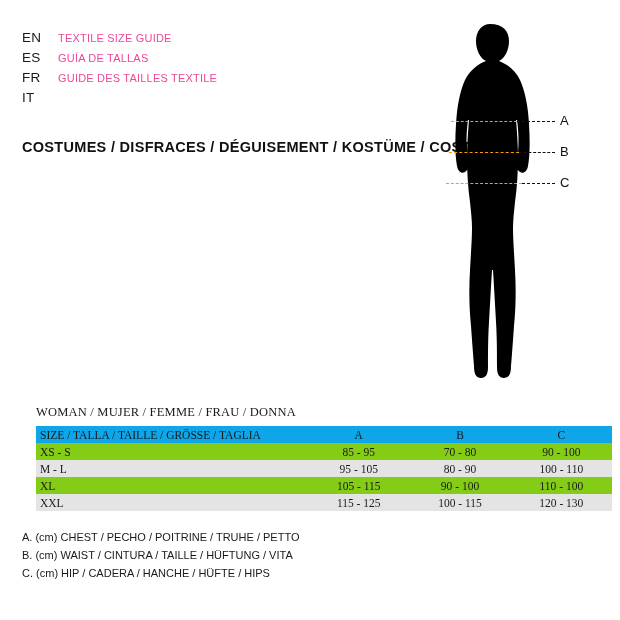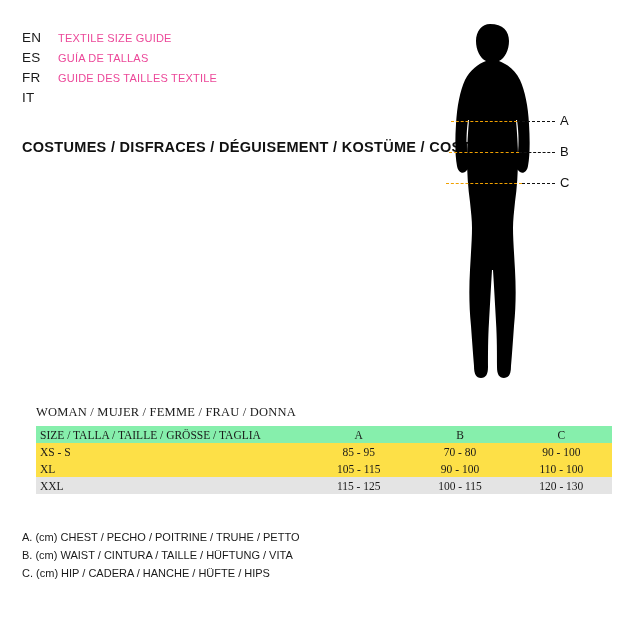--- a/index.html
+++ b/index.html
@@ -112,27 +112,27 @@
     text-align: center;
     vertical-align: middle;
   }
   table.size-table th.lbl,
   table.size-table td.lbl {
     text-align: left;
     padding-left: 4px;
     width: 270px;
   }
   table.size-table tr.head {
-    background: #86efac;
+    background: #0ea5e9;
   }
   table.size-table tr.alt {
     background: #e4e4e4;
   }
   table.size-table tr.plain {
-    background: #fde047;
+    background: #84cc16;
   }
   .col-a { width: 102px; }
   .col-b { width: 102px; }
   .col-c { width: 102px; }
 
   .legend {
     position: absolute;
     left: 22px;
     top: 528px;
     font-size: 11px;
@@ -234,20 +234,26 @@
         <th class="col-a">A</th>
         <th class="col-b">B</th>
         <th class="col-c">C</th>
       </tr>
       <tr class="plain">
         <td class="lbl">XS - S</td>
         <td class="col-a">85 - 95</td>
         <td class="col-b">70 - 80</td>
         <td class="col-c">90 - 100</td>
       </tr>
+      <tr class="alt">
+        <td class="lbl">M - L</td>
+        <td class="col-a">95 - 105</td>
+        <td class="col-b">80 - 90</td>
+        <td class="col-c">100 - 110</td>
+      </tr>
       <tr class="plain">
         <td class="lbl">XL</td>
         <td class="col-a">105 - 115</td>
         <td class="col-b">90 - 100</td>
         <td class="col-c">110 - 100</td>
       </tr>
       <tr class="alt">
         <td class="lbl">XXL</td>
         <td class="col-a">115 - 125</td>
         <td class="col-b">100 - 115</td>

